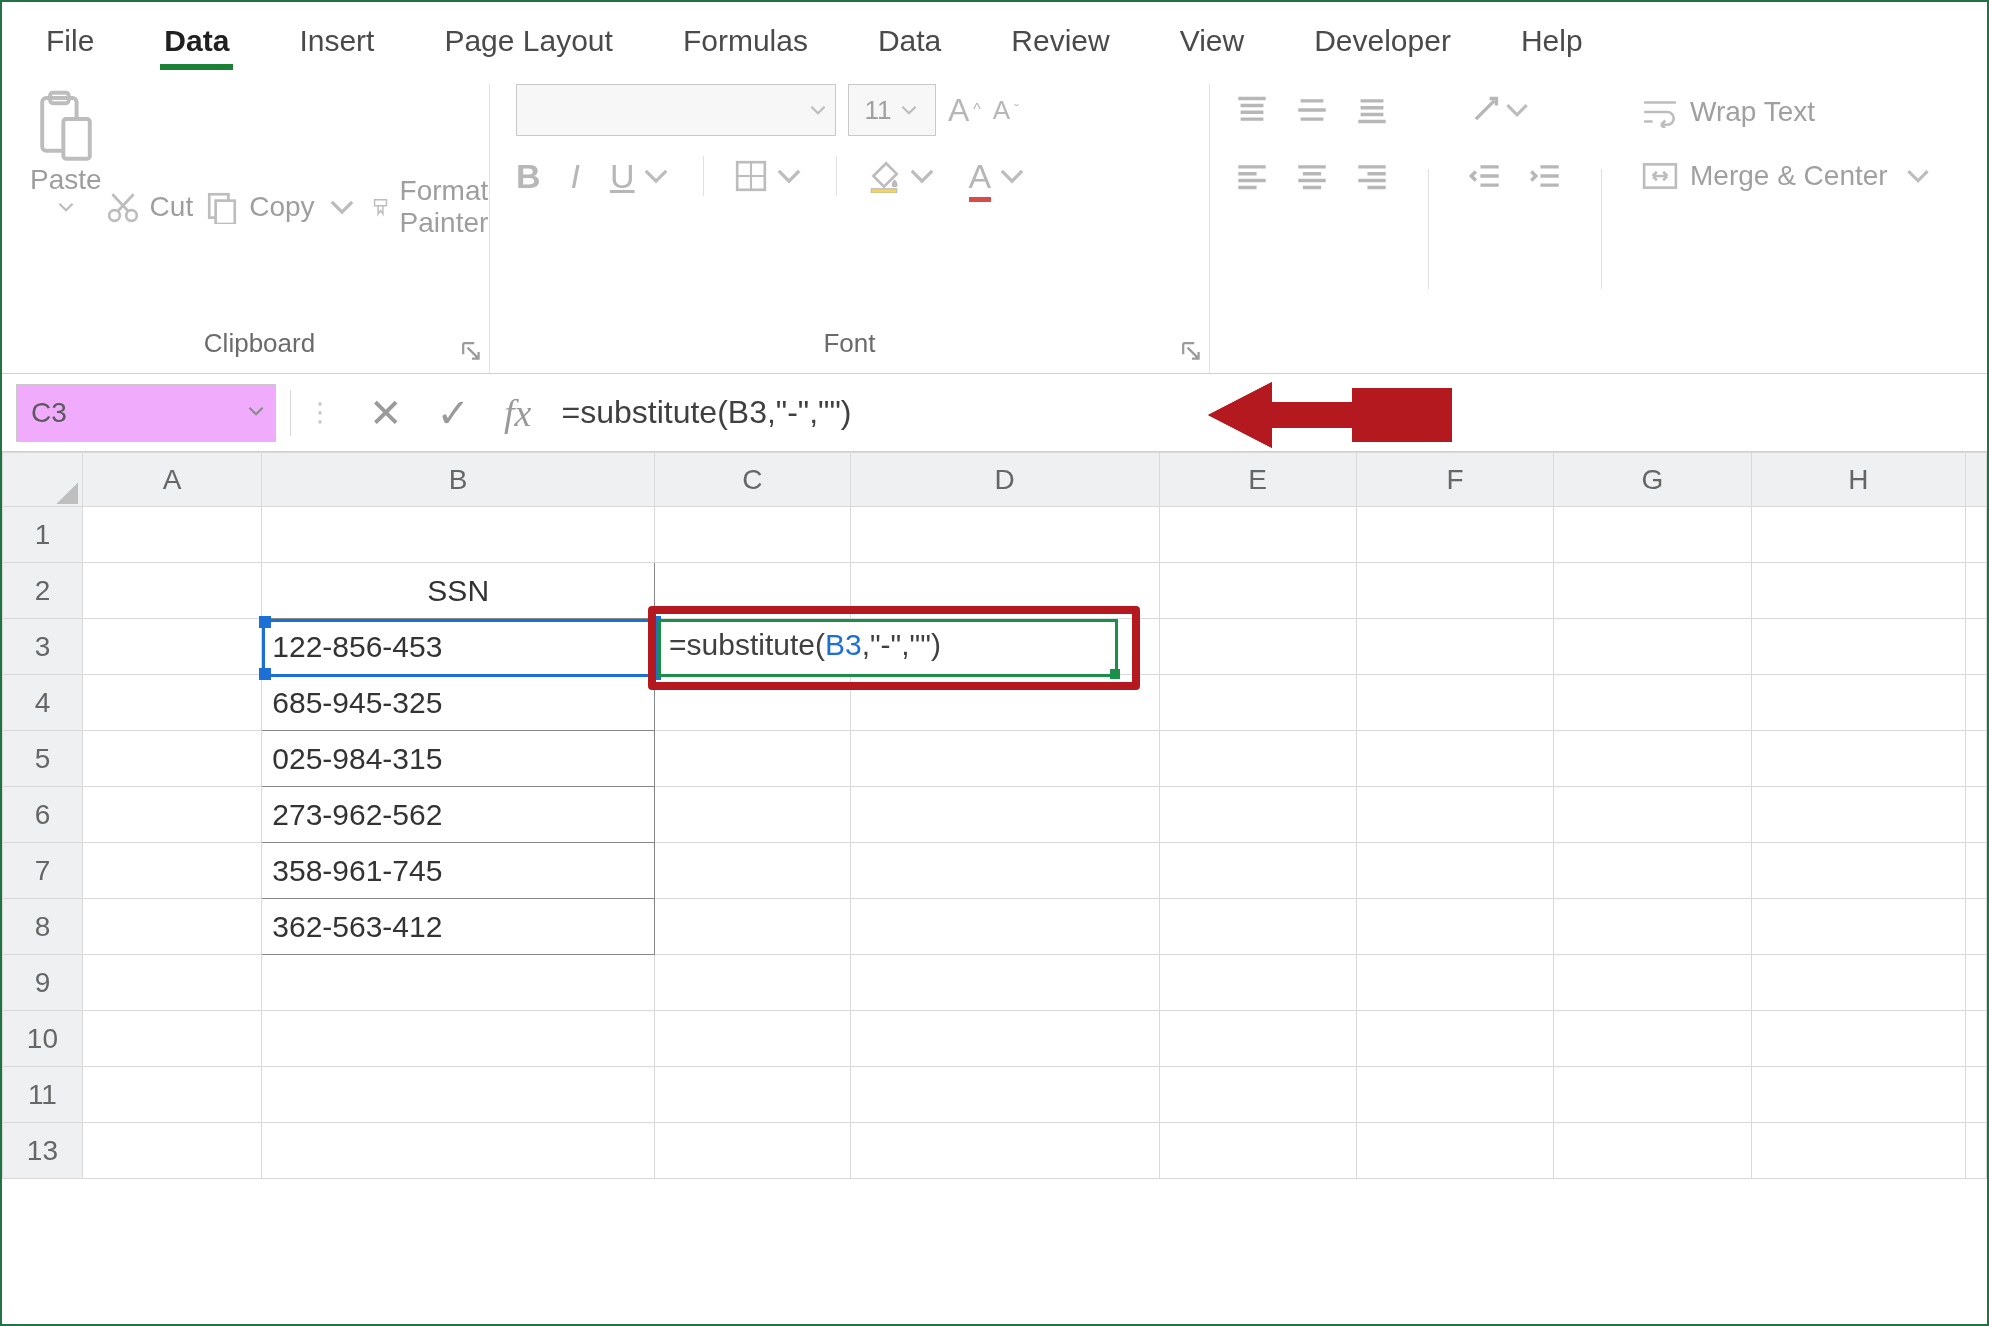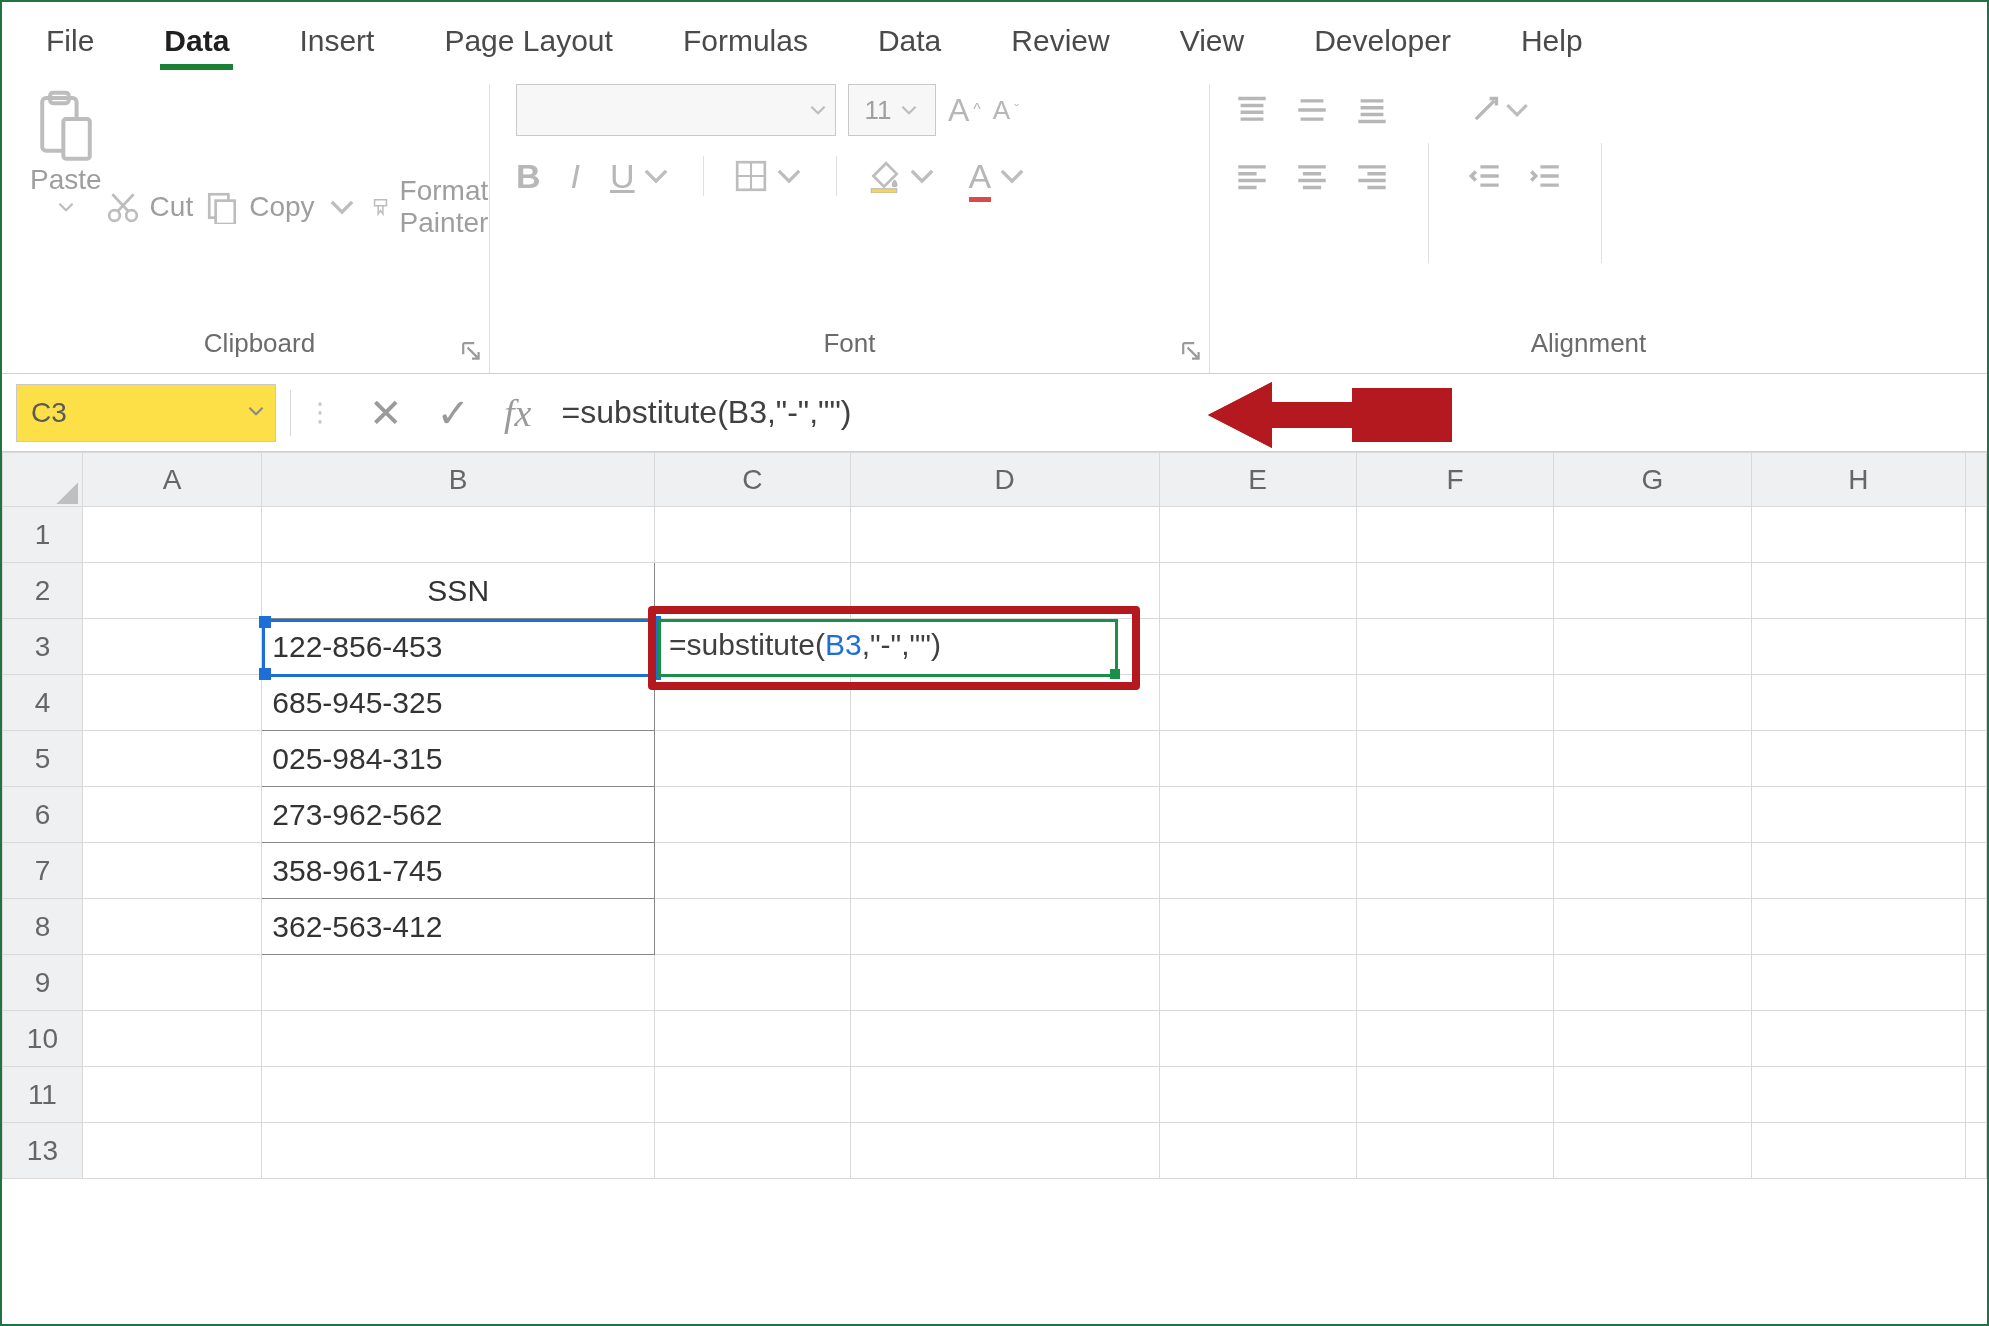--- a/index.html
+++ b/index.html
@@ -45,21 +45,21 @@
   .align-group .group-body { flex-direction:row; padding:0 26px; gap:40px; }
   .align-col { display:flex; flex-direction:column; gap:30px; justify-content:flex-start; padding-top:10px; }
   .align-row { display:flex; gap:28px; align-items:center; }
   .align-row svg { width:32px; height:32px; stroke:#b7b7b7; fill:none; stroke-width:3; }
   .wrap-merge { display:flex; flex-direction:column; gap:32px; padding-top:12px; font-size:28px; color:#a0a0a0; }
   .wrap-merge .wm-row { display:flex; align-items:center; gap:12px; }
   .wrap-merge svg { width:36px; height:32px; }
 
   
   .formula-bar { height:78px; border-bottom:1px solid #d0d0d0; display:flex; align-items:center; padding:0 0 0 14px; position:relative; background:#fff; }
-  .name-box { width:260px; height:58px; border:1px solid #c9c9c9; background:#fde047; display:flex; align-items:center; padding:0 14px; font-size:28px; color:#5a5a5a; position:relative; }
+  .name-box { width:260px; height:58px; border:1px solid #c9c9c9; background:#f0abfc; display:flex; align-items:center; padding:0 14px; font-size:28px; color:#5a5a5a; position:relative; }
   .name-box .dd { position:absolute; right:8px; top:50%; transform:translateY(-50%); }
   .fx-controls { display:flex; align-items:center; gap:34px; margin:0 30px 0 26px; color:#9a9a9a; font-size:40px; }
   .fx-controls .fx { font-style:italic; font-family:"Times New Roman", serif; font-size:38px; }
   .formula-text { font-size:32px; color:#404040; flex:1; }
 
   
   .big-arrow { position:absolute; left:1200px; top:-4px; }
   .big-arrow svg { width:260px; height:90px; }
 
   
@@ -279,22 +279,39 @@
         <div class="align-row">
           <span><svg viewBox="0 0 28 28">
                 <path d="M10 6h16 M10 14h16 M10 22h16 M6 10l-4 4 4 4"></path>
               </svg></span>
           <span><svg viewBox="0 0 28 28">
                 <path d="M10 6h16 M10 14h16 M10 22h16 M2 10l4 4-4 4"></path>
               </svg></span>
         </div>
       </div>
       <div class="sep" style="height:120px;align-self:center"></div>
+      <div class="wrap-merge">
+        <div class="wm-row">
+          <svg viewBox="0 0 34 30">
+              <path d="M2 6h30 M2 15h22a6 6 0 010 12h-6 m0 0l4-4 m-4 4l4 4 M2 24h8" stroke="#bdbdbd" stroke-width="2.5" fill="none"></path>
+            </svg>
+          <span>Wrap Text</span>
+        </div>
+        <div class="wm-row">
+          <svg viewBox="0 0 34 30">
+              <rect x="2" y="4" width="30" height="22" stroke="#bdbdbd" stroke-width="2.5" fill="none"></rect>
+              <path d="M10 15h14 M10 15l4-4 M10 15l4 4 M24 15l-4-4 M24 15l-4 4" stroke="#bdbdbd" stroke-width="2.5" fill="none"></path>
+            </svg>
+          <span>Merge &amp; Center</span>
+          <svg class="chev" viewBox="0 0 20 20">
+              <path d="M4 7l6 6 6-6" stroke="#bdbdbd" stroke-width="2" fill="none"></path>
+            </svg>
+        </div>
+      </div>
     </div>
-    <div class="group-label">Alignment</div>
   </div>
 </div>
 
 <div class="formula-bar">
   <div class="name-box">
     <span>C3</span>
     <span class="dd"><svg class="chev" viewBox="0 0 20 20">
           <path d="M4 7l6 6 6-6" stroke="#8a8a8a" stroke-width="2" fill="none"></path>
         </svg></span>
   </div>

